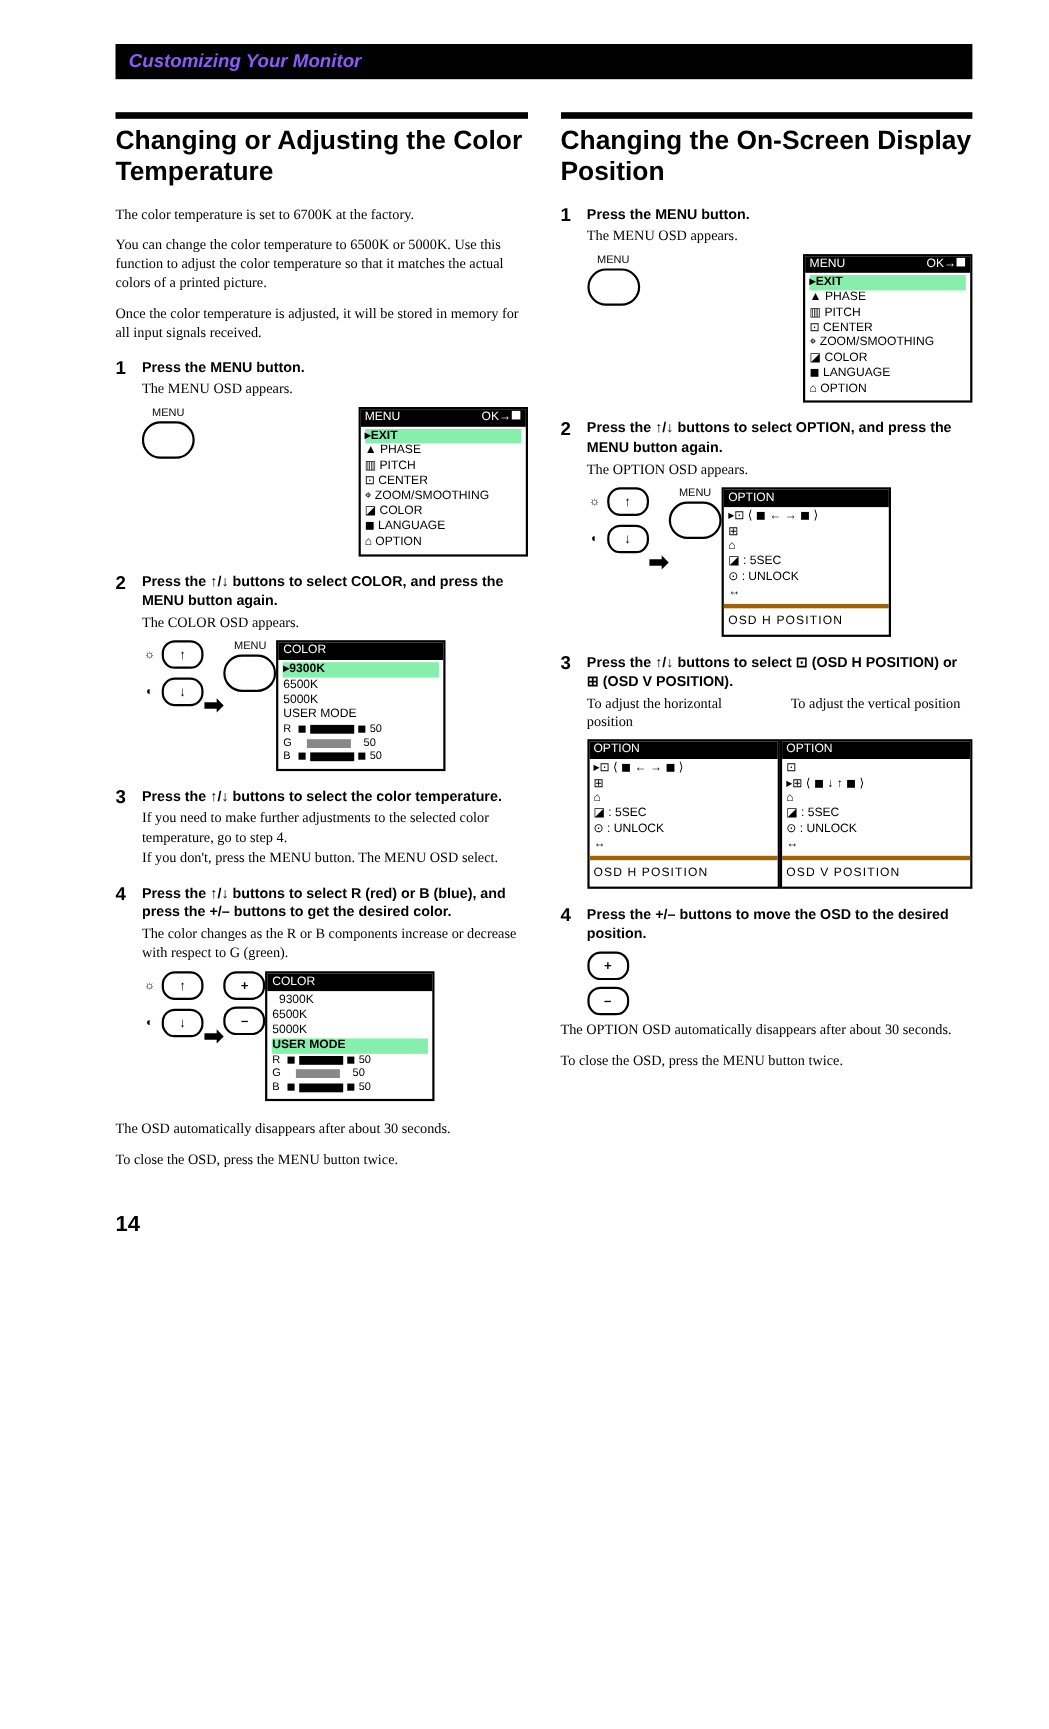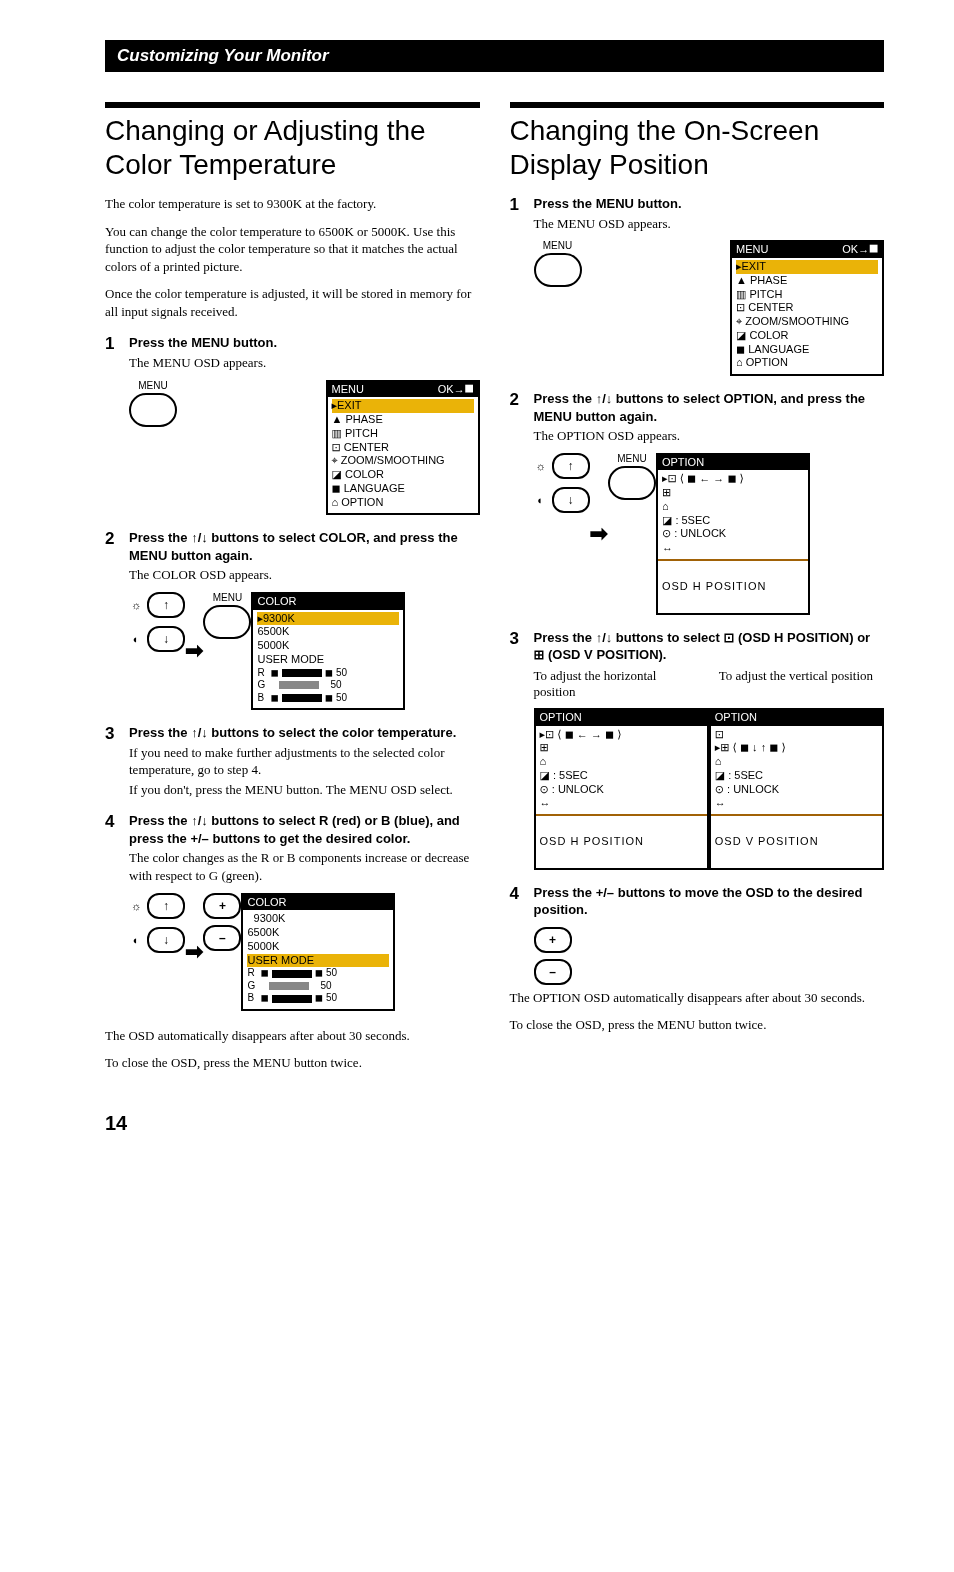--- a/index.html
+++ b/index.html
@@ -9,42 +9,42 @@
     font-family: "Times New Roman", serif;
     color: #000;
     width: 954px;
   }
   .page {
     padding: 40px 70px 40px 105px;
     box-sizing: border-box;
   }
   .section-bar {
     background: #000;
-    color: #ffffff;
+    color: #8b5cf6;
     font-family: Arial, sans-serif;
     font-style: italic;
     font-weight: bold;
     font-size: 17px;
     padding: 6px 12px;
     margin-bottom: 30px;
   }
   .cols {
     display: flex;
     gap: 30px;
   }
   .col { flex: 1; min-width: 0; }
   .rule {
     height: 6px;
     background: #000;
     margin-bottom: 6px;
   }
   h1 {
     font-family: Arial, sans-serif;
-    font-weight: normal;
-    font-size: 28px;
+    font-weight: bold;
+    font-size: 24px;
     margin: 0 0 14px 0;
     line-height: 1.2;
   }
   p {
     font-size: 13px;
     line-height: 1.35;
     margin: 0 0 10px 0;
   }
   .step {
     display: flex;
@@ -103,24 +103,24 @@
   }
   .osd-title {
     background: #000;
     color: #fff;
     padding: 1px 4px;
     font-size: 11px;
     display:flex;justify-content:space-between;
   }
   .osd-body { padding: 2px 4px 4px 4px; }
   .osd-body div { white-space: nowrap; }
-  .osd-highlight { background: #eab308; }
+  .osd-highlight { background: #86efac; font-weight: bold; }
   .osd-footer {
-    border-top: 2px solid #a16207;
-    padding: 19px 4px;
+    border-top: 4px solid #a16207;
+    padding: 5px 4px;
     font-size: 11px;
     letter-spacing: 1px;
   }
   .arrow {
     font-size: 22px;
     font-weight: bold;
     align-self: center;
   }
   .stack { display:flex;flex-direction:column;gap:6px; }
   .side-btns {
@@ -146,21 +146,21 @@
 
 <div class="page">
 
   <div class="section-bar">Customizing Your Monitor</div>
 
   <div class="cols">
 
     <div class="col">
       <div class="rule"></div>
       <h1>Changing or Adjusting the Color Temperature</h1>
-      <p>The color temperature is set to 9300K at the factory.</p>
+      <p>The color temperature is set to 6700K at the factory.</p>
       <p>You can change the color temperature to 6500K or 5000K. Use this function to adjust the color temperature so that it matches the actual colors of a printed picture.</p>
       <p>Once the color temperature is adjusted, it will be stored in memory for all input signals received.</p>
 
       <div class="step">
         <div class="step-num">1</div>
         <div class="step-body">
           <div class="step-head">Press the MENU button.</div>
           <div class="step-sub">The MENU OSD appears.</div>
           <div class="diagram-row">
             <div class="menu-btn">

